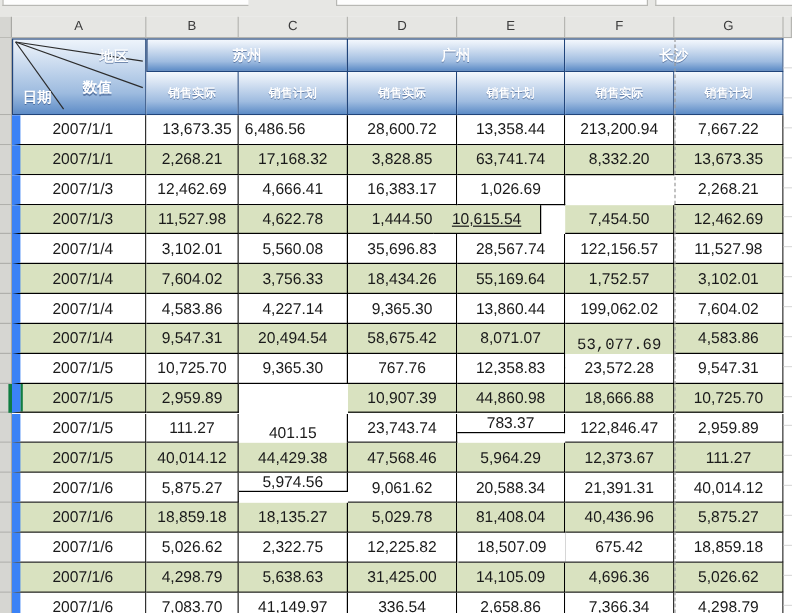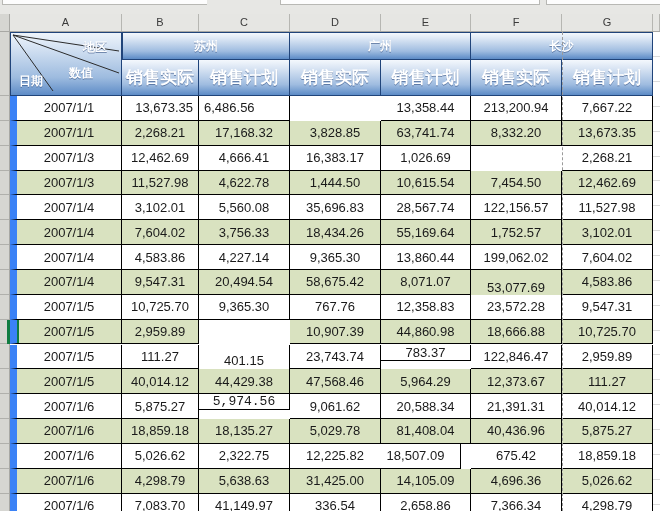--- a/index.html
+++ b/index.html
@@ -37,21 +37,21 @@
   
   .grid{position:absolute;left:10px;top:32px;width:650px;height:479px;background:#ffffff;}
 
   
   .hdr{position:absolute;box-sizing:border-box;
        border-right:1px solid #20447a;border-bottom:1px solid #20447a;
        background:linear-gradient(to bottom,#f4f8fd 0%,#dbe6f4 22%,#9fbce0 70%,#5c8bc6 100%);
        color:#ffffff;font-weight:bold;font-size:12px;
        display:flex;align-items:center;justify-content:center;
        text-shadow:0 1px 0 rgba(40,70,120,.55);}
-  .hdr.sub{font-size:17px;}
+  .hdr.sub{font-size:10px;}
   .hdr.corner-cell{border-left:1px solid #20447a;border-top:1px solid #20447a;
        background:linear-gradient(to bottom,#eef4fb 0%,#d3e1f2 25%,#9dbbdf 72%,#5e8cc7 100%);
        display:block;}
   .hdr.first-grp{border-left:1px solid #20447a;border-top:1px solid #20447a;}
   .hdr.grp{border-top:1px solid #20447a;}
 
   .corner-label{position:absolute;font-weight:bold;font-size:12px;color:#ffffff;
        text-shadow:0 1px 0 rgba(40,70,120,.55);}
   .corner-svg{position:absolute;left:0;top:0;}
 
@@ -161,20 +161,23 @@
       </div>
       <div class="cell leftedge c-center row-white" style="left: 0px; top: 64px; width: 112px; height: 24.85px;">
         <span>2007/1/1</span>
       </div>
       <div class="cell c-right row-white" style="left: 112px; top: 64px; width: 77px; height: 24.85px;">
         <span>13,673.35</span>
       </div>
       <div class="cell c-left row-white" style="left: 189px; top: 64px; width: 91px; height: 24.85px;">
         <span>6,486.56</span>
       </div>
+      <div class="cell c-center row-white" style="left: 280px; top: 64px; width: 91px; height: 24.85px;">
+        <span>28,600.72</span>
+      </div>
       <div class="cell c-center row-white" style="left: 371px; top: 64px; width: 90px; height: 24.85px;">
         <span>13,358.44</span>
       </div>
       <div class="cell c-center row-white" style="left: 461px; top: 64px; width: 91px; height: 24.85px;">
         <span>213,200.94</span>
       </div>
       <div class="cell c-center row-white" style="left: 552px; top: 64px; width: 91px; height: 24.85px;">
         <span>7,667.22</span>
       </div>
       <div class="cell leftedge c-center row-tint" style="left: 0px; top: 88.85px; width: 112px; height: 24.85px;">
@@ -221,21 +224,21 @@
       </div>
       <div class="cell c-center row-tint" style="left: 112px; top: 138.55px; width: 77px; height: 24.85px;">
         <span>11,527.98</span>
       </div>
       <div class="cell c-center row-tint" style="left: 189px; top: 138.55px; width: 91px; height: 24.85px;">
         <span>4,622.78</span>
       </div>
       <div class="cell c-center row-tint" style="left: 280px; top: 138.55px; width: 91px; height: 24.85px;">
         <span>1,444.50</span>
       </div>
-      <div class="cell c-center row-tint" style="left: 371px; top: 138.55px; width: 90px; height: 24.85px;">
+      <div class="cell c-center row-tint" style="left: 351px; top: 138.55px; width: 90px; height: 24.85px; text-decoration: underline;">
         <span>10,615.54</span>
       </div>
       <div class="cell c-center row-tint" style="left: 461px; top: 138.55px; width: 91px; height: 24.85px;">
         <span>7,454.50</span>
       </div>
       <div class="cell c-center row-tint" style="left: 552px; top: 138.55px; width: 91px; height: 24.85px;">
         <span>12,462.69</span>
       </div>
       <div class="cell leftedge c-center row-white" style="left: 0px; top: 163.4px; width: 112px; height: 24.85px;">
         <span>2007/1/4</span>
@@ -308,21 +311,21 @@
       </div>
       <div class="cell c-center row-tint" style="left: 189px; top: 237.95px; width: 91px; height: 24.85px;">
         <span>20,494.54</span>
       </div>
       <div class="cell c-center row-tint" style="left: 280px; top: 237.95px; width: 91px; height: 24.85px;">
         <span>58,675.42</span>
       </div>
       <div class="cell c-center row-tint" style="left: 371px; top: 237.95px; width: 90px; height: 24.85px;">
         <span>8,071.07</span>
       </div>
-      <div class="cell c-center row-tint" style="left: 461px; top: 237.95px; width: 91px; height: 37px;">
+      <div class="cell c-center row-tint" style="left: 461px; top: 237.95px; width: 91px; height: 37px; font-family: Liberation Mono, monospace;">
         <span>53,077.69</span>
       </div>
       <div class="cell c-center row-tint" style="left: 552px; top: 237.95px; width: 91px; height: 24.85px;">
         <span>4,583.86</span>
       </div>
       <div class="cell leftedge c-center row-white" style="left: 0px; top: 262.8px; width: 112px; height: 24.85px;">
         <span>2007/1/5</span>
       </div>
       <div class="cell c-center row-white" style="left: 112px; top: 262.8px; width: 77px; height: 24.85px;">
         <span>10,725.70</span>
@@ -401,21 +404,21 @@
       </div>
       <div class="cell c-center row-tint" style="left: 552px; top: 337.35px; width: 91px; height: 24.85px;">
         <span>111.27</span>
       </div>
       <div class="cell leftedge c-center row-white" style="left: 0px; top: 362.2px; width: 112px; height: 24.85px;">
         <span>2007/1/6</span>
       </div>
       <div class="cell c-center row-white" style="left: 112px; top: 362.2px; width: 77px; height: 24.85px;">
         <span>5,875.27</span>
       </div>
-      <div class="cell c-center row-white" style="left: 189px; top: 362.2px; width: 91px; height: 16px; font-family: Liberation Mono, monospace;">
+      <div class="cell c-center row-white" style="left: 189px; top: 362.2px; width: 91px; height: 16px;">
         <span>5,974.56</span>
       </div>
       <div class="cell c-center row-white" style="left: 280px; top: 362.2px; width: 91px; height: 24.85px;">
         <span>9,061.62</span>
       </div>
       <div class="cell c-center row-white" style="left: 371px; top: 362.2px; width: 90px; height: 24.85px;">
         <span>20,588.34</span>
       </div>
       <div class="cell c-center row-white" style="left: 461px; top: 362.2px; width: 91px; height: 24.85px;">
         <span>21,391.31</span>
@@ -449,21 +452,21 @@
       </div>
       <div class="cell c-center row-white" style="left: 112px; top: 411.9px; width: 77px; height: 24.85px;">
         <span>5,026.62</span>
       </div>
       <div class="cell c-center row-white" style="left: 189px; top: 411.9px; width: 91px; height: 24.85px;">
         <span>2,322.75</span>
       </div>
       <div class="cell c-center row-white" style="left: 280px; top: 411.9px; width: 91px; height: 24.85px;">
         <span>12,225.82</span>
       </div>
-      <div class="cell c-center row-white" style="left: 361px; top: 411.9px; width: 90px; height: 24.85px; align-items: center;">
+      <div class="cell c-center row-white" style="left: 372px; top: 411.9px; width: 90px; height: 24.85px; align-items: center;">
         <span>18,507.09</span>
       </div>
       <div class="cell c-center row-white" style="left: 461px; top: 411.9px; width: 91px; height: 24.85px;">
         <span>675.42</span>
       </div>
       <div class="cell c-center row-white" style="left: 552px; top: 411.9px; width: 91px; height: 24.85px;">
         <span>18,859.18</span>
       </div>
       <div class="cell leftedge c-center row-tint" style="left: 0px; top: 436.75px; width: 112px; height: 24.85px;">
         <span>2007/1/6</span>

